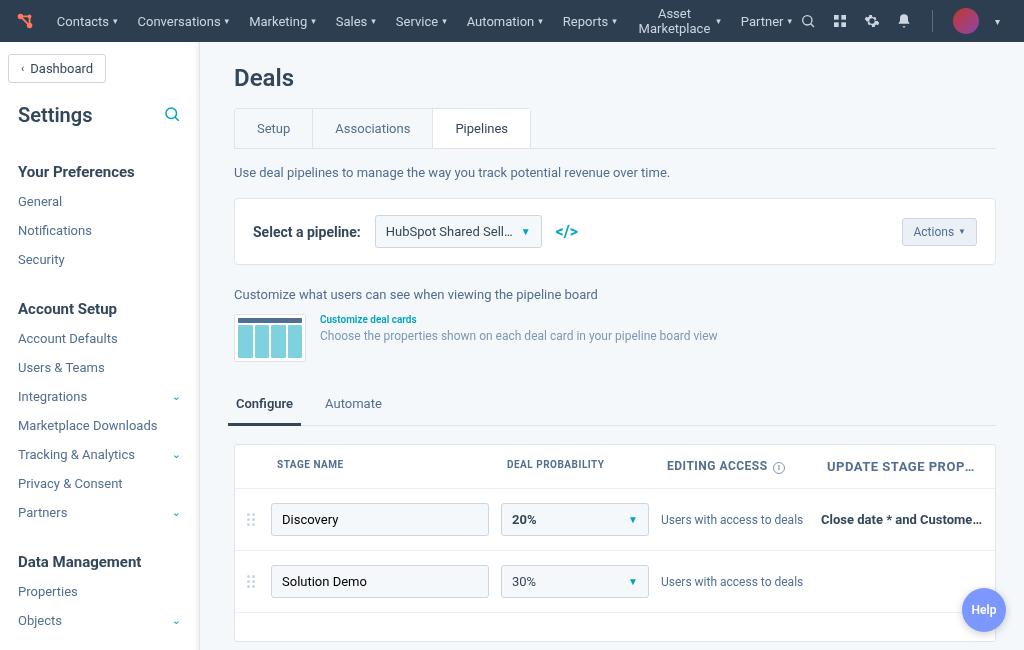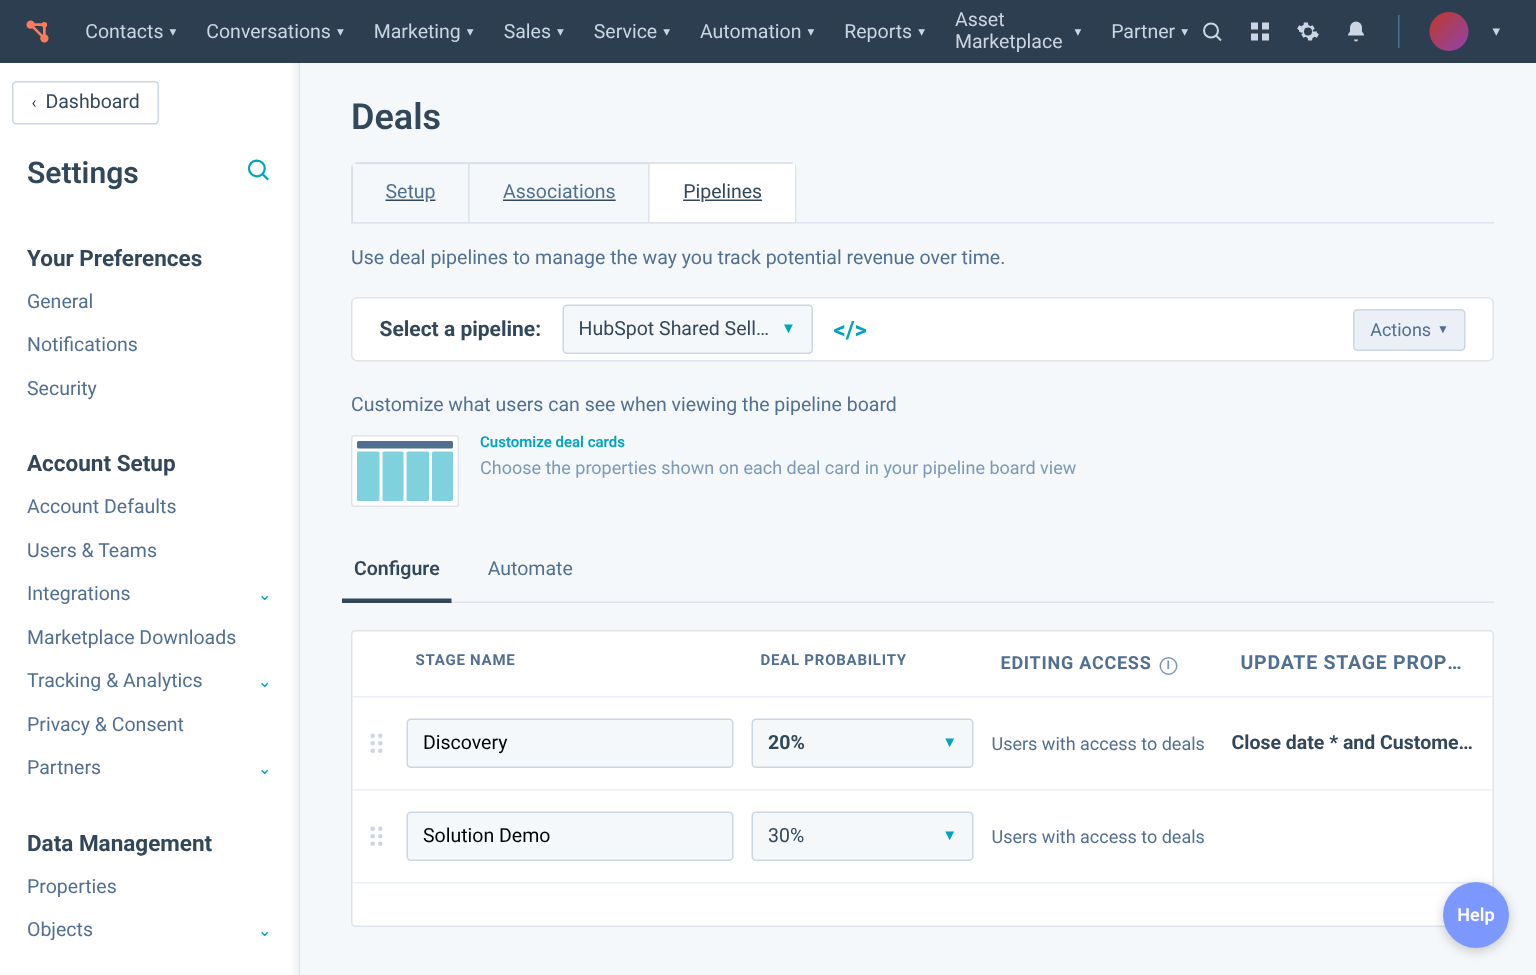--- a/index.html
+++ b/index.html
@@ -3,21 +3,21 @@
 <meta charset="utf-8">
 <style>
 * { margin: 0; padding: 0; box-sizing: border-box; font-family: -apple-system, BlinkMacSystemFont, "Segoe UI", Roboto, sans-serif; }
 body { background: #f5f8fa; color: #33475b; font-size: 14px; }
 
 
 .top-nav { background: #2d3e50; height: 42px; display: flex; align-items: center; padding: 0 12px; color: #fff; }
 .logo { width: 28px; height: 28px; display:flex; align-items:center; justify-content:center; margin-right: 10px; }
 .logo svg { width: 22px; height: 22px; }
 .nav-items { display: flex; gap: 4px; }
-.nav-item { display: flex; align-items: center; gap: 4px; padding: 6px 8px; cursor: pointer; font-size: 13px; color: #cbd6e2; }
+.nav-item { display: flex; align-items: center; gap: 4px; padding: 6px 8px; cursor: pointer; font-size: 13px; color: #cbd6e2; text-align: center; }
 .nav-item .chev { font-size: 9px; }
 .nav-spacer { flex: 1; }
 .nav-icons { display: flex; align-items: center; gap: 16px; margin-right: 12px; }
 .nav-icon { color: #cbd6e2; cursor: pointer; display:flex; align-items:center; }
 .nav-divider { width:1px; height:22px; background:#516f90; margin: 0 4px; }
 .avatar { width: 26px; height: 26px; border-radius: 50%; background: linear-gradient(135deg,#c0392b,#8e44ad); cursor:pointer; }
 
 
 .layout { display: flex; height: calc(100vh - 42px); }
 .sidebar { width: 200px; background: #fff; border-right: 1px solid #dfe3eb; overflow-y:auto; position:relative; }
@@ -32,29 +32,29 @@
 .settings-hdr { display:flex; align-items:center; justify-content:space-between; padding: 12px 18px 18px; }
 .settings-hdr h2 { font-size: 20px; font-weight:600; color:#33475b; }
 .side-search { color:#00a4bd; cursor:pointer; }
 .side-section { padding: 8px 0; }
 .side-title { font-size: 15px; font-weight:700; padding: 10px 18px 6px; color:#33475b; }
 .side-link { display:flex; align-items:center; justify-content:space-between; padding: 7px 18px; cursor:pointer; font-size: 13px; color:#516f90; }
 .side-link .chev { color:#00a4bd; font-size: 11px; }
 
 
 h1.page-title { font-size: 24px; font-weight:600; margin-bottom: 16px; color:#33475b; }
-.tabs { display:flex; border:1px solid #dfe3eb; border-radius:4px 4px 0 0; background:#a3a3a3; width:fit-content; margin-bottom:-1px;text-decoration:underline; }
+.tabs { display:flex; border:1px solid #dfe3eb; border-radius:4px 4px 0 0; background:#a3a3a3; width:fit-content; margin-bottom:-1px; }
 .tab { padding: 12px 22px; border-right:1px solid #dfe3eb; cursor:pointer; font-size:13px; color:#516f90; background:#f5f8fa; }
 .tab:last-child { border-right:none; }
 .tab.active { background:#fff; color:#33475b; }
 .tab-underline { height:1px; background:#dfe3eb; margin-bottom: 16px; }
 
 .desc { font-size: 13px; color:#516f90; margin-bottom: 18px; }
 
-.pipeline-box { border:1px solid #dfe3eb; border-radius:4px; padding: 4px 18px; background:#fff; display:flex; align-items:center; gap:14px; margin-bottom: 22px; }
+.pipeline-box { border:1px solid #dfe3eb; border-radius:4px; padding: 16px 18px; background:#fff; display:flex; align-items:center; gap:14px; margin-bottom: 22px; }
 .pipeline-label { font-weight:700; font-size:14px; }
 .select { border:1px solid #cbd6e2; border-radius:3px; padding: 8px 10px; display:flex; align-items:center; gap:8px; min-width:160px; cursor:pointer; background:#f5f8fa; font-size:13px;}
 .select .caret { color:#00a4bd; font-size:10px; margin-left:auto;}
 .code-icon { color:#00a4bd; cursor:pointer; font-size:16px; font-weight:bold; }
 .pipeline-spacer { flex:1; }
 .actions-btn { border:1px solid #cbd6e2; background:#eaf0f6; border-radius:3px; padding:6px 10px; font-size:12px; cursor:pointer; display:flex; align-items:center; gap:4px; color:#516f90;}
 .actions-btn .caret{font-size:8px;}
 
 h3.section-title { font-size: 15px; font-weight:700; margin-bottom:8px; }
 .card-customize { display:flex; gap:14px; align-items:flex-start; margin: 12px 0 24px; }

